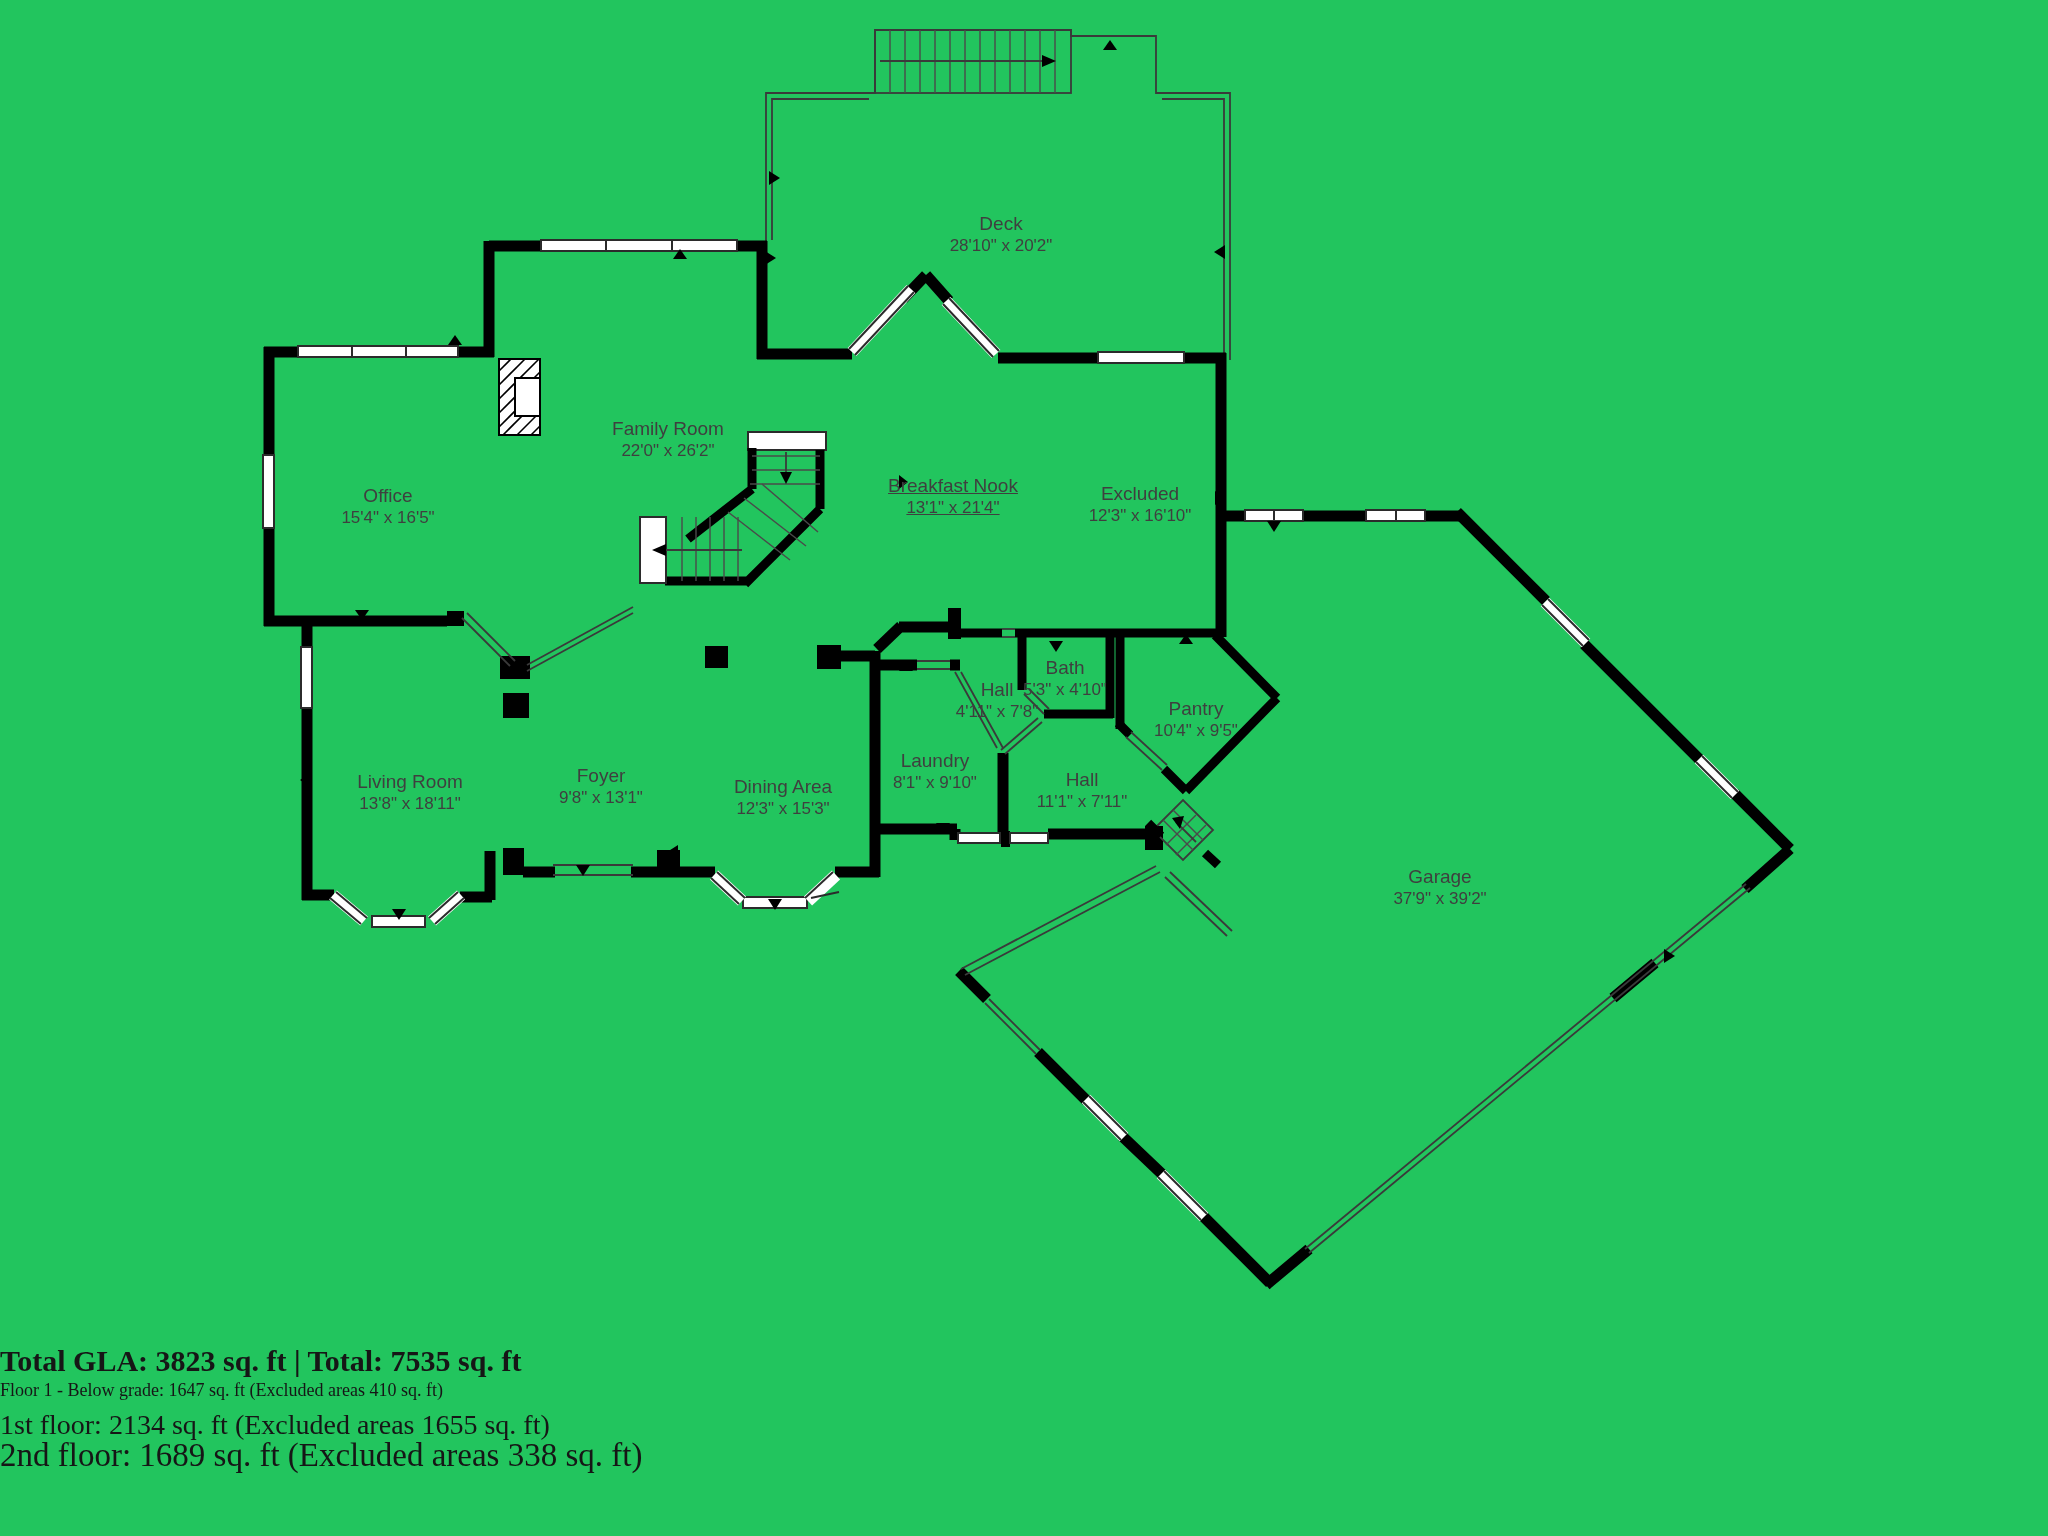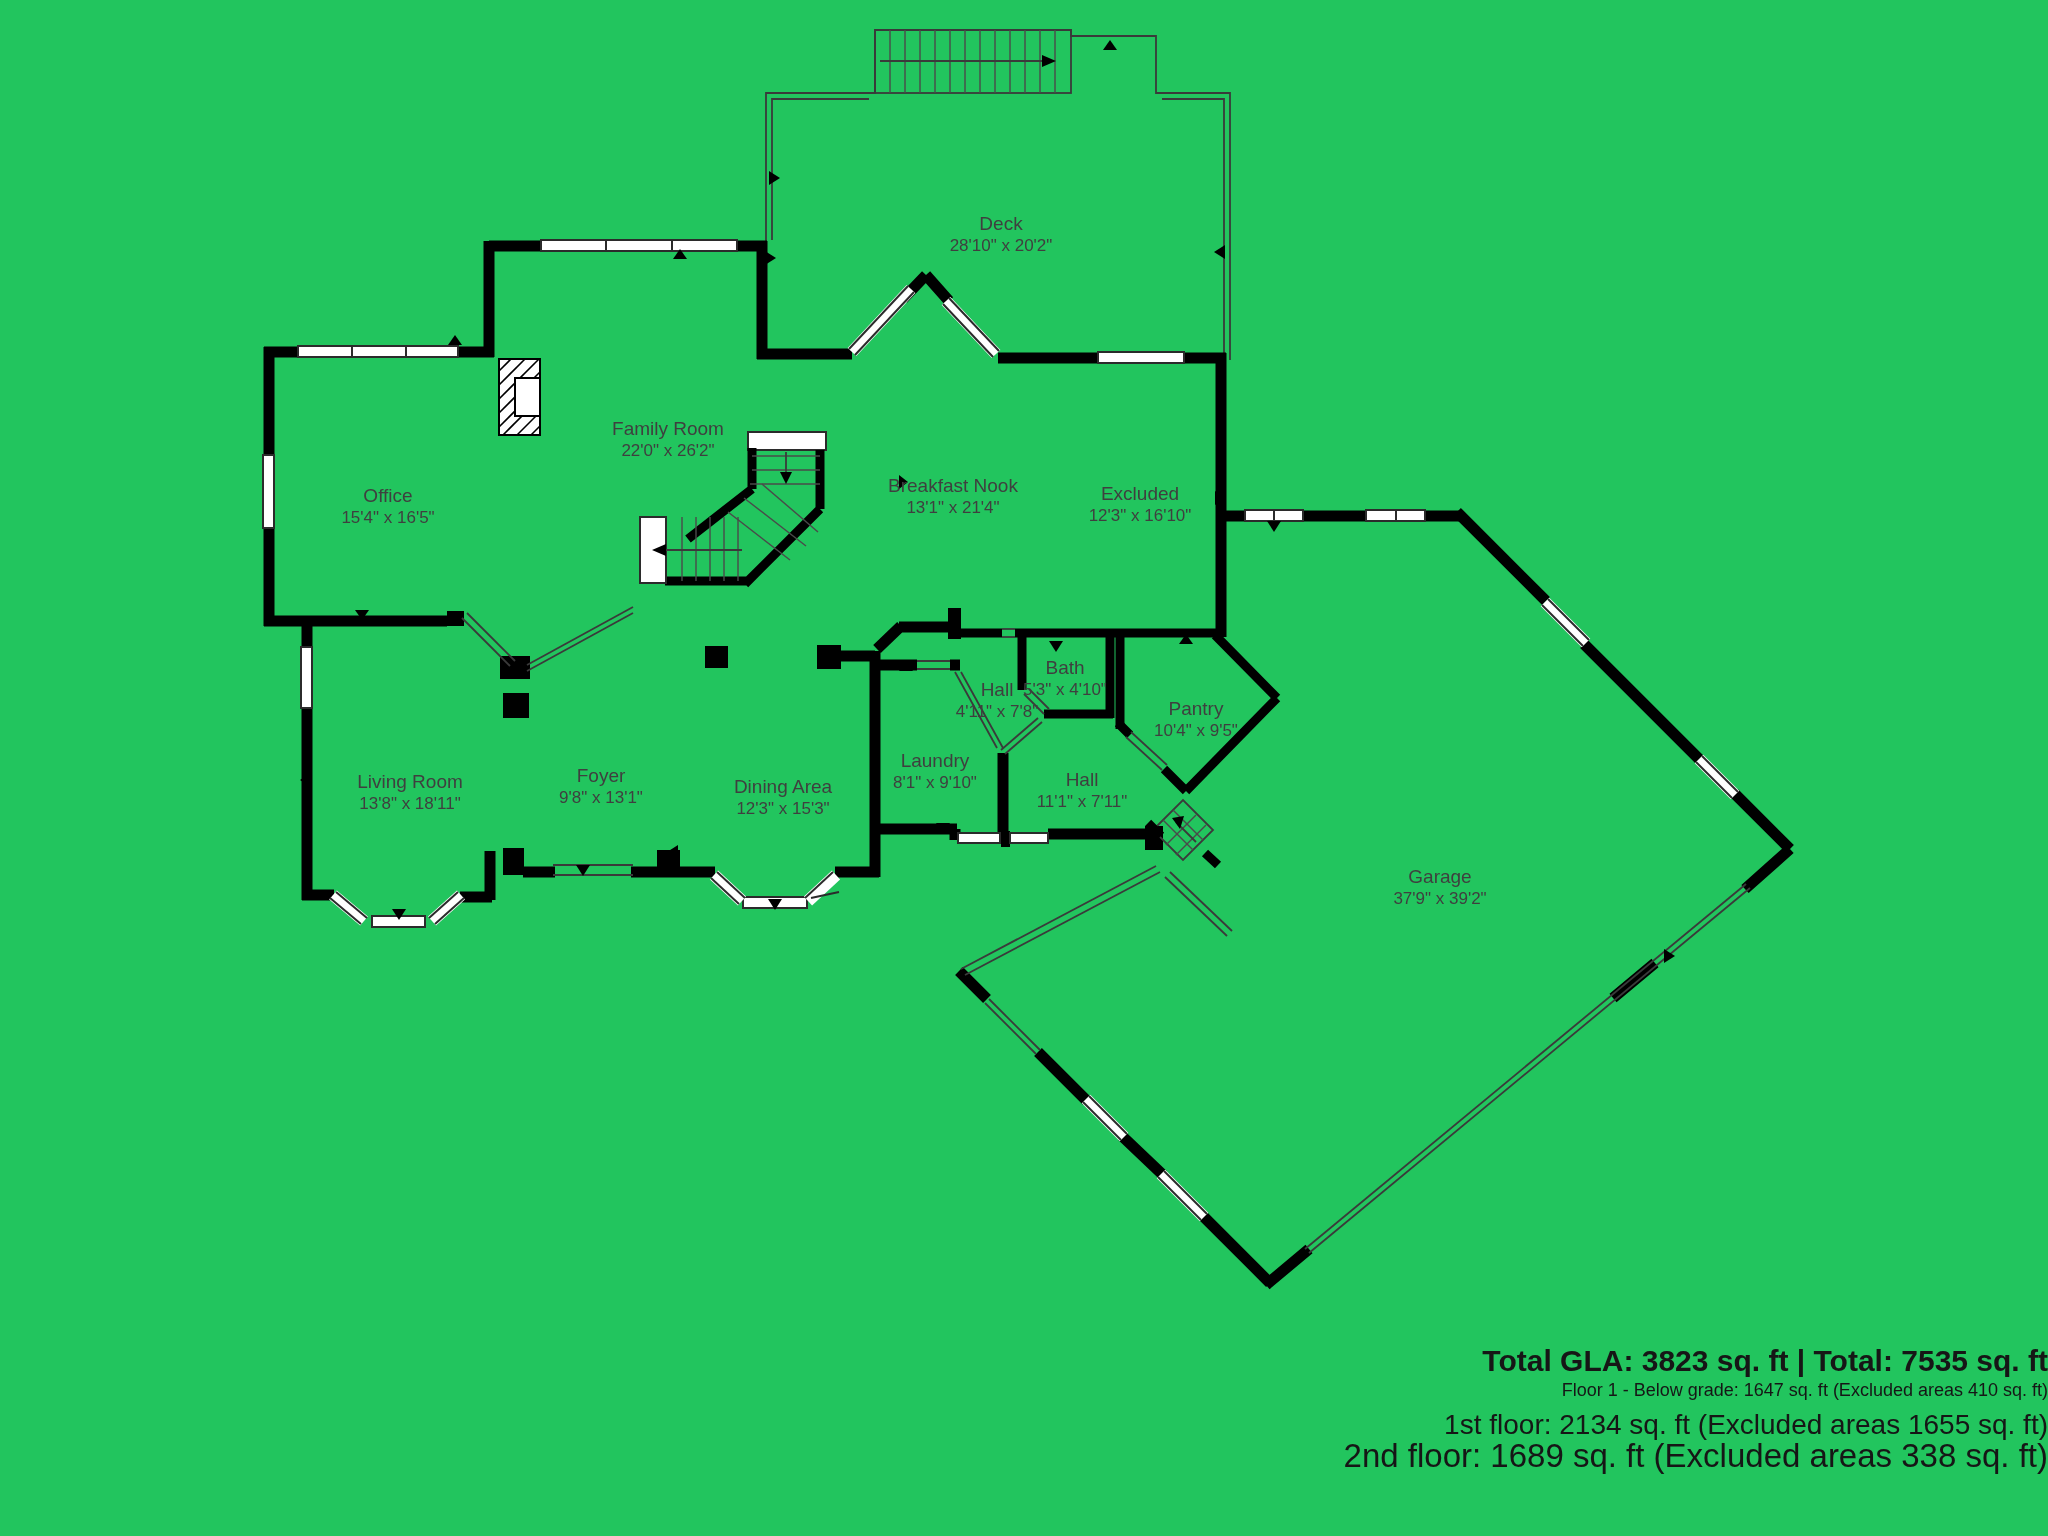--- a/index.html
+++ b/index.html
@@ -15,21 +15,21 @@
   .winr{fill:#fff;stroke:#2b2b2b;stroke-width:2;}
   .tread{stroke:#4a4a4a;stroke-width:1.4;fill:none;}
   .mk  {fill:#000;stroke:none;}
   .wwipe{stroke:#fff;stroke-width:12;fill:none;stroke-linecap:butt;}
   .hatch{stroke:#000;stroke-width:1.6;fill:none;}
   
   .lbl{position:absolute;transform:translateX(-50%);text-align:center;color:#3f3f3f;white-space:nowrap;}
   .lbl .nm{font-size:19px;line-height:22px;}
   .lbl .dm{font-size:17px;line-height:21px;}
   
-  .foot{position:absolute;left:0;width:2048px;text-align:right;color:#161616;}
+  .foot{position:absolute;left:0;width:2048px;text-align:left;color:#161616;font-family:Liberation Serif, serif;}
   .f-bold{top:1344px;font-size:30px;font-weight:bold;}
   .f-l1{top:1380px;font-size:18px;}
   .f-l2{top:1409px;font-size:28px;}
   .f-l3{top:1437px;font-size:33px;}
   .f-disc{top:1489px;font-size:15px;}
 </style>
 </head>
 <body>
 
 <div class="stage">
@@ -287,21 +287,21 @@
     <div class="dm">28'10" x 20'2"</div>
   </div>
   <div class="lbl" style="left:668px;top:418px;">
     <div class="nm">Family Room</div>
     <div class="dm">22'0" x 26'2"</div>
   </div>
   <div class="lbl" style="left:388px;top:485px;">
     <div class="nm">Office</div>
     <div class="dm">15'4" x 16'5"</div>
   </div>
-  <div class="lbl" style="left:953px;top:475px;">
+  <div class="lbl" style="left:953px;top:475px;text-decoration:underline;">
     <div class="nm">Breakfast Nook</div>
     <div class="dm">13'1" x 21'4"</div>
   </div>
   <div class="lbl" style="left:1140px;top:483px;">
     <div class="nm">Excluded</div>
     <div class="dm">12'3" x 16'10"</div>
   </div>
   <div class="lbl" style="left:997px;top:679px;">
     <div class="nm">Hall</div>
     <div class="dm">4'11" x 7'8"</div>

